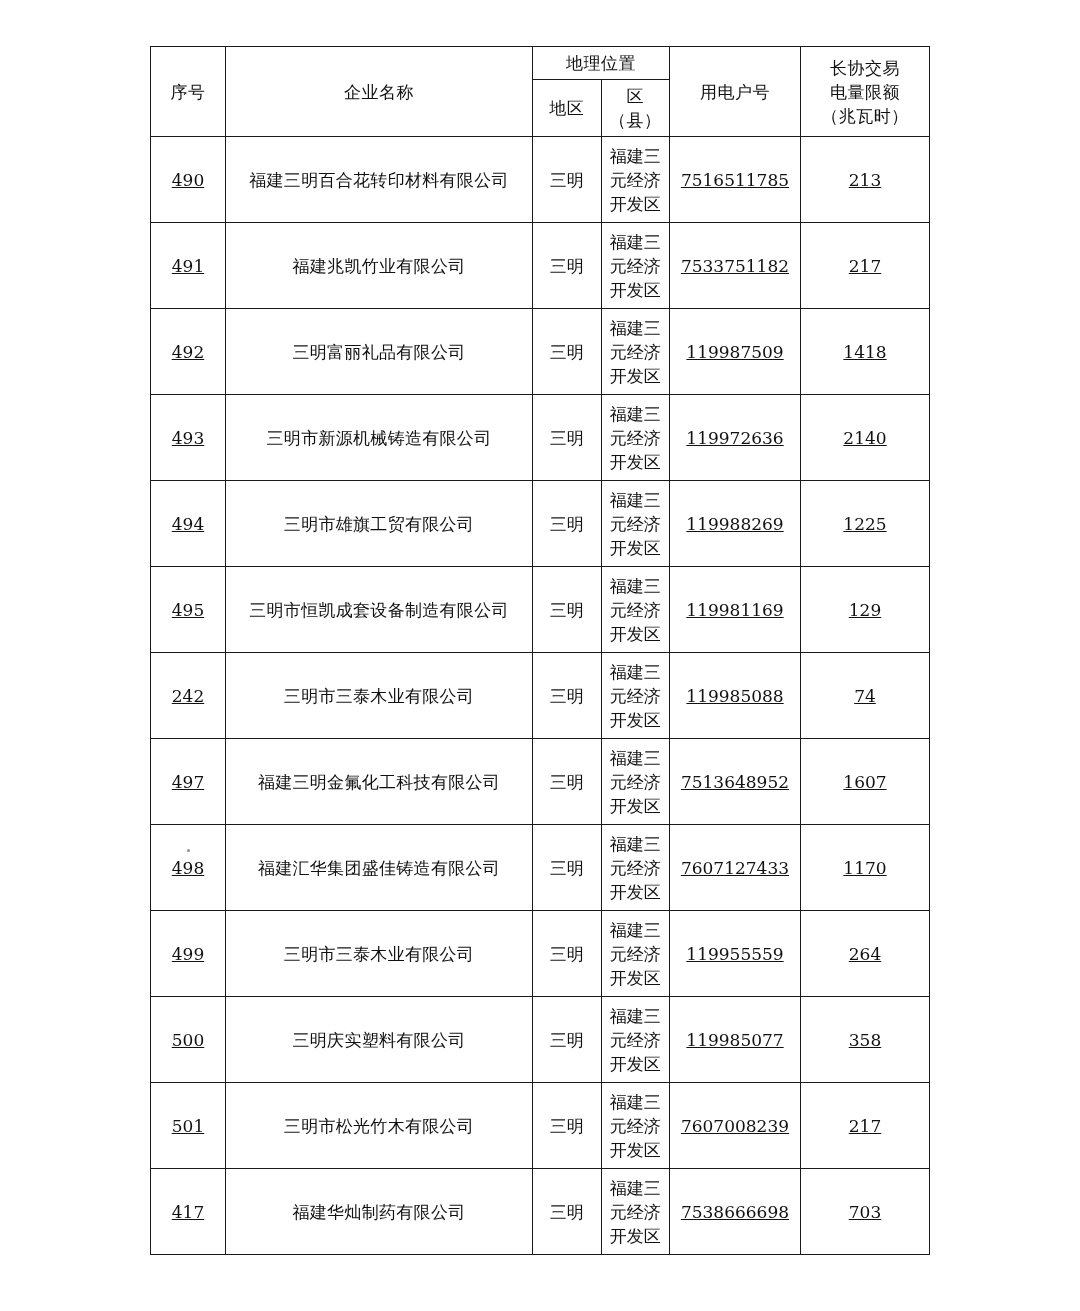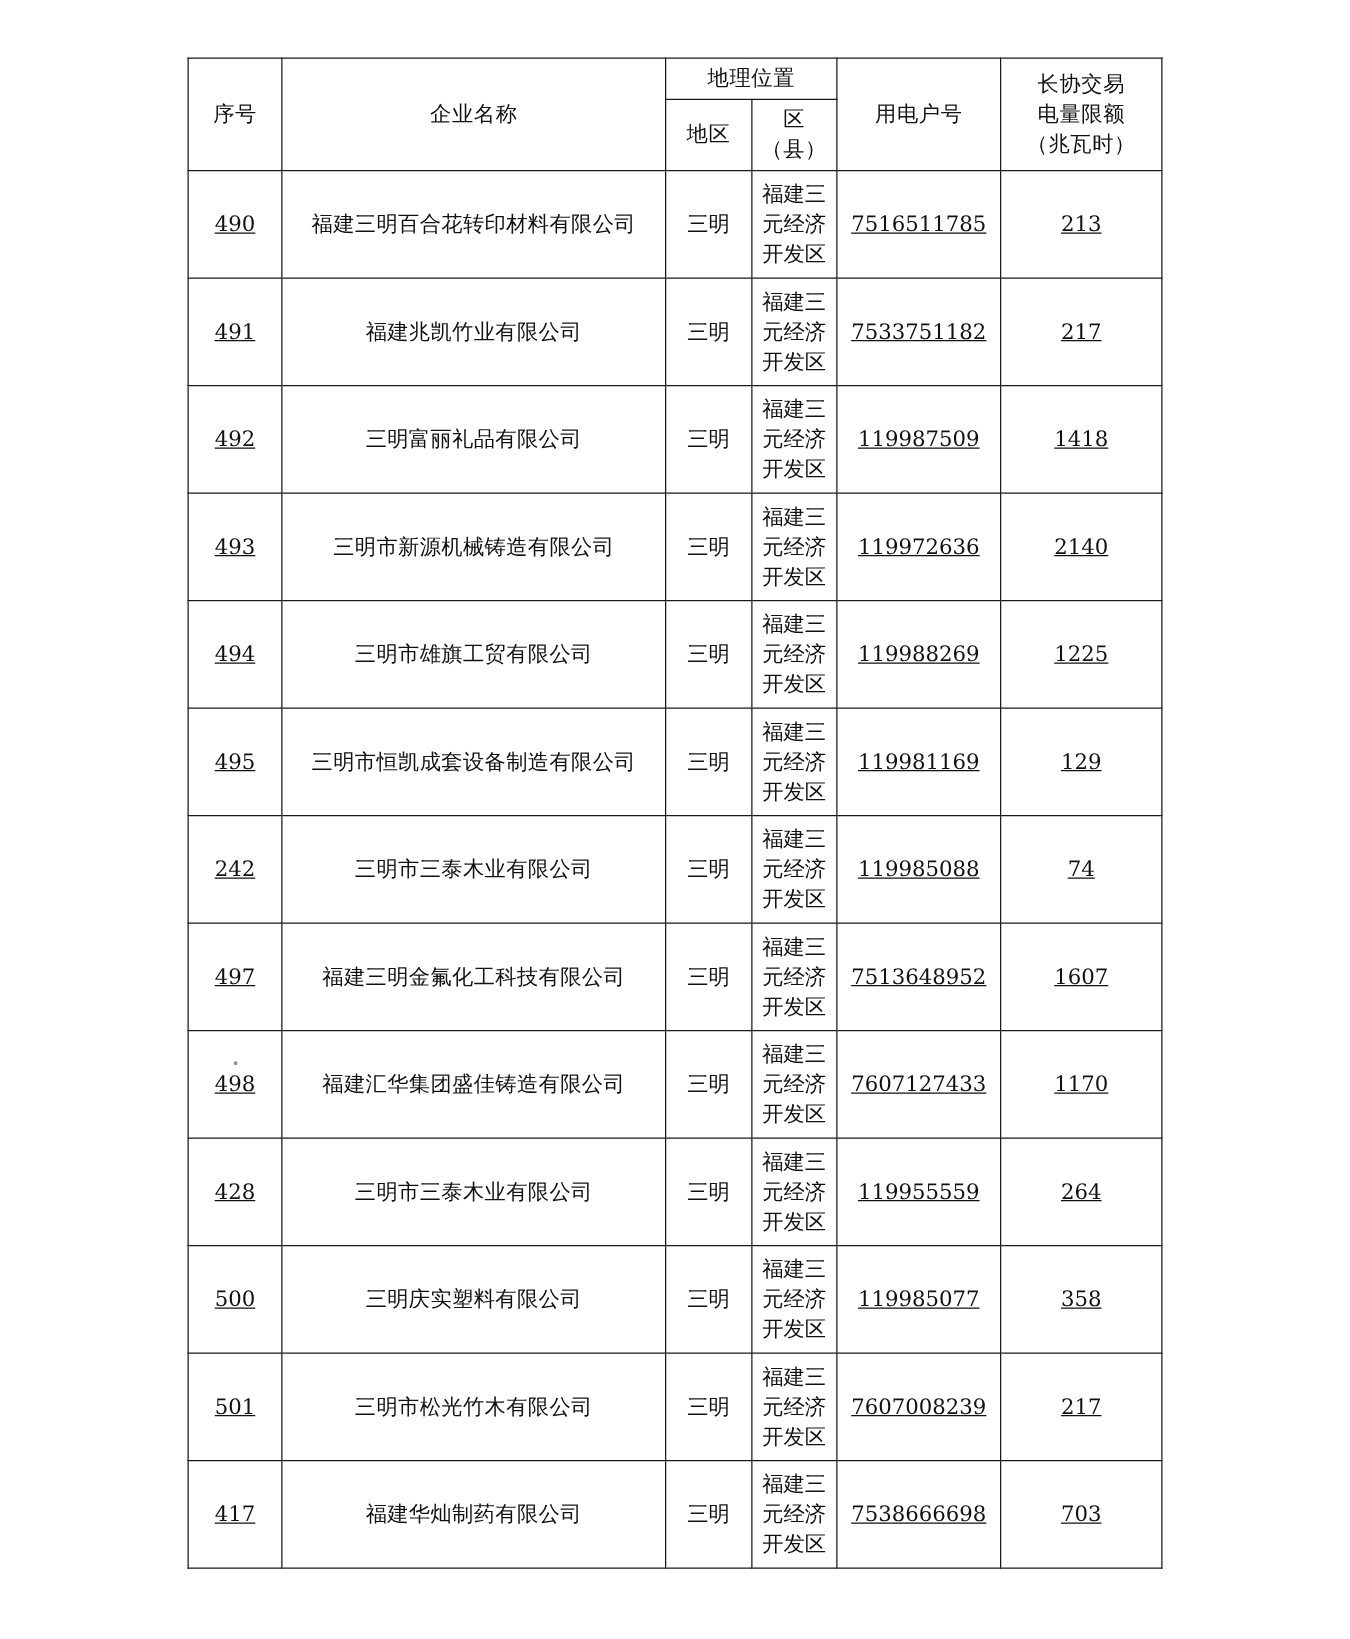--- a/index.html
+++ b/index.html
@@ -168,21 +168,21 @@
         </tr>
         <tr>
           <td class="col-seq cell-seq">498</td>
           <td class="col-name cell-name">福建汇华集团盛佳铸造有限公司</td>
           <td class="col-area cell-area">三明</td>
           <td class="col-dist cell-dist">福建三元经济开发区</td>
           <td class="col-acct cell-acct">7607127433</td>
           <td class="col-quota cell-quota">1170</td>
         </tr>
         <tr>
-          <td class="col-seq cell-seq">428</td>
+          <td class="col-seq cell-seq">499</td>
           <td class="col-name cell-name">三明市三泰木业有限公司</td>
           <td class="col-area cell-area">三明</td>
           <td class="col-dist cell-dist">福建三元经济开发区</td>
           <td class="col-acct cell-acct">119955559</td>
           <td class="col-quota cell-quota">264</td>
         </tr>
         <tr>
           <td class="col-seq cell-seq">500</td>
           <td class="col-name cell-name">三明庆实塑料有限公司</td>
           <td class="col-area cell-area">三明</td>

